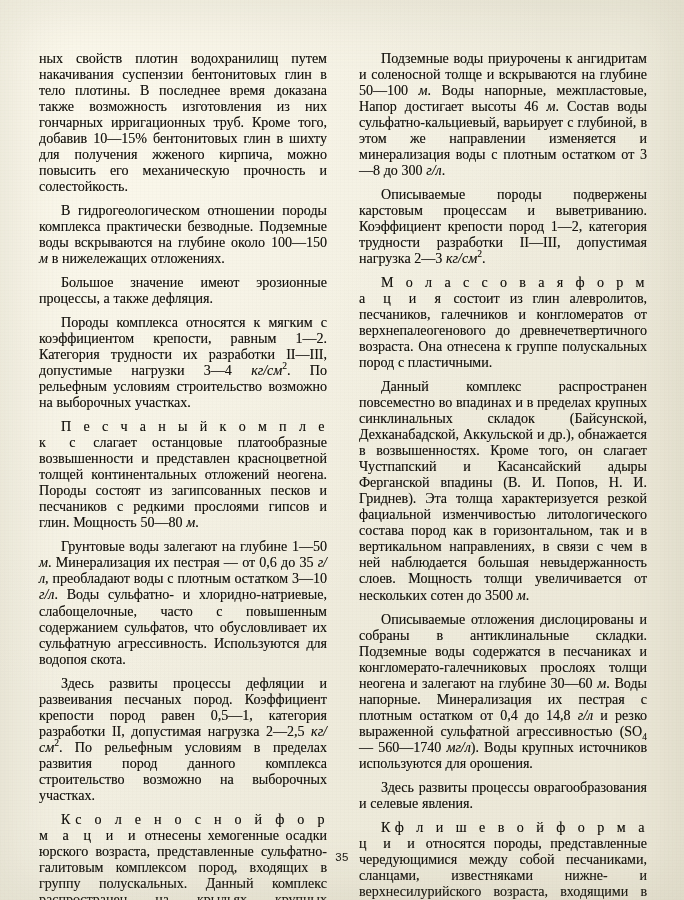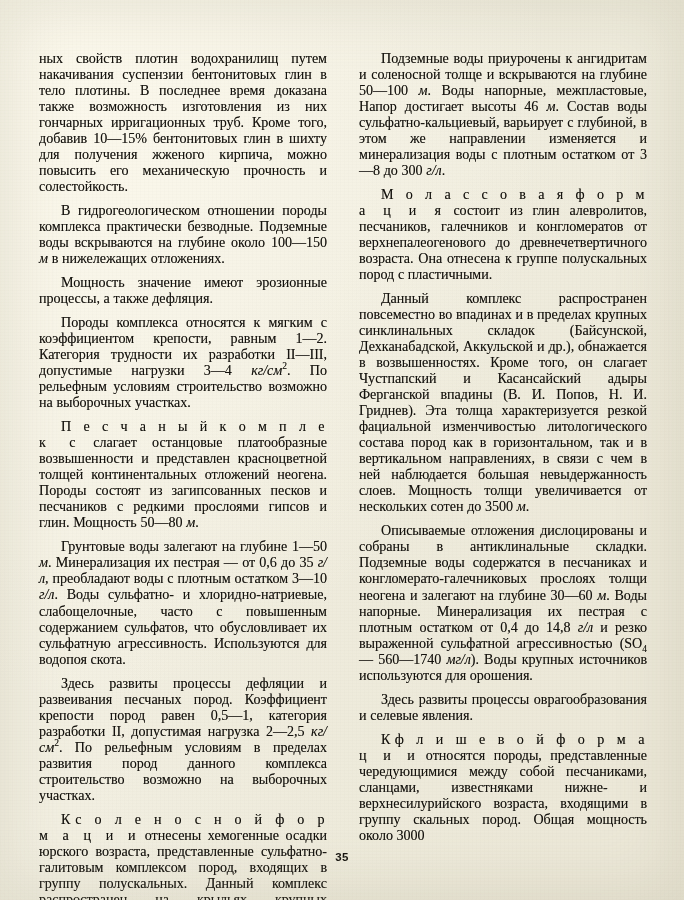--- a/index.html
+++ b/index.html
@@ -77,44 +77,45 @@
   sub.u { font-size: .68em; vertical-align: sub;  line-height: 0; }
 
   #folio {
     position: absolute;
     left: 0;
     right: 0;
     top: 851px;
     text-align: center;
     font-family: "Liberation Sans", "DejaVu Sans", sans-serif;
     font-size: 11.5px;
-    font-weight: 700;
+    font-weight: 400;
     letter-spacing: .4px;
     color: #171511;
   }
 </style>
 </head>
 <body>
 
 <div id="page">
 
   <div class="columns">
 
     <div class="col" id="col-left">
         <p class="par noindent"><span>ных свойств плотин водохранилищ путем накачивания суспензии бентонитовых глин в тело плотины. В последнее время доказана также возможность изготовления из них гончарных ирригационных труб. Кроме того, добавив 10—15% бентонитовых глин в шихту для получения жженого кирпича, можно повысить его механическую прочность и солестойкость.</span></p>
         <p class="par"><span>В гидрогеологическом отношении породы комплекса практически безводные. Подземные воды вскрываются на глубине около 100—150 </span><span class="it">м</span><span> в нижележащих отложениях.</span></p>
-        <p class="par"><span>Мощность значение имеют эрозионные процессы, а также дефляция.</span></p>
+        <p class="par"><span>Большое значение имеют эрозионные процессы, а также дефляция.</span></p>
         <p class="par"><span>Породы комплекса относятся к мягким с коэффициентом крепости, равным 1—2. Категория трудности их разработки II—III, допустимые нагрузки 3—4 </span><span class="it">кг/см</span><sup class="u">2</sup><span>. По рельефным условиям строительство возможно на выборочных участках.</span></p>
         <p class="par"><span class="sp">П е с ч а н ы й   к о м п л е к с</span><span> слагает останцовые платообразные возвышенности и представлен красноцветной толщей континентальных отложений неогена. Породы состоят из загипсованных песков и песчаников с редкими прослоями гипсов и глин. Мощность 50—80 </span><span class="it">м</span><span>.</span></p>
         <p class="par"><span>Грунтовые воды залегают на глубине 1—50 </span><span class="it">м</span><span>. Минерализация их пестрая — от 0,6 до 35 </span><span class="it">г/л</span><span>, преобладают воды с плотным остатком 3—10 </span><span class="it">г/л</span><span>. Воды сульфатно- и хлоридно-натриевые, слабощелочные, часто с повышенным содержанием сульфатов, что обусловливает их сульфатную агрессивность. Используются для водопоя скота.</span></p>
         <p class="par"><span>Здесь развиты процессы дефляции и развеивания песчаных пород. Коэффициент крепости пород равен 0,5—1, категория разработки II, допустимая нагрузка 2—2,5 </span><span class="it">кг/см</span><sup class="u">2</sup><span>. По рельефным условиям в пределах развития пород данного комплекса строительство возможно на выборочных участках.</span></p>
         <p class="par"><span>К </span><span class="sp">с о л е н о с н о й   ф о р м а ц и и</span><span> отнесены хемогенные осадки юрского возраста, представленные сульфатно-галитовым комплексом пород, входящих в группу полускальных. Данный комплекс распространен на крыльях крупных антиклиналей — Кугитангской, Байсунской, Чакчарской и др. — в виде узких полос. Он характеризуется фациальной изменчивостью литологического состава как по вертикали, так и по горизонтали. Разрез снизу вверх представлен тремя частями: ангидритово-гипсовой толщей (до 500 </span><span class="it">м</span><span>), галитовой (до 500 </span></p>
       </div>
     <div class="col" id="col-right">
         <p class="par"><span>Подземные воды приурочены к ангидритам и соленосной толще и вскрываются на глубине 50—100 </span><span class="it">м</span><span>. Воды напорные, межпластовые, Напор достигает высоты 46 </span><span class="it">м</span><span>. Состав воды сульфатно-кальциевый, варьирует с глубиной, в этом же направлении изменяется и минерализация воды с плотным остатком от 3—8 до 300 </span><span class="it">г/л</span><span>.</span></p>
+        <p class="par"><span>Описываемые породы подвержены карстовым процессам и выветриванию. Коэффициент крепости пород 1—2, категория трудности разработки II—III, допустимая нагрузка 2—3 </span><span class="it">кг/см</span><sup class="u">2</sup><span>.</span></p>
         <p class="par"><span class="sp">М о л а с с о в а я   ф о р м а ц и я</span><span> состоит из глин алевролитов, песчаников, галечников и конгломератов от верхнепалеогенового до древнечетвертичного возраста. Она отнесена к группе полускальных пород с пластичными.</span></p>
         <p class="par"><span>Данный комплекс распространен повсеместно во впадинах и в пределах крупных синклинальных складок (Байсунской, Дехканабадской, Аккульской и др.), обнажается в возвышенностях. Кроме того, он слагает Чустпапский и Касансайский адыры Ферганской впадины (В. И. Попов, Н. И. Гриднев). Эта толща характеризуется резкой фациальной изменчивостью литологического состава пород как в горизонтальном, так и в вертикальном направлениях, в связи с чем в ней наблюдается большая невыдержанность слоев. Мощность толщи увеличивается от нескольких сотен до 3500 </span><span class="it">м</span><span>.</span></p>
         <p class="par"><span>Описываемые отложения дислоцированы и собраны в антиклинальные складки. Подземные воды содержатся в песчаниках и конгломерато-галечниковых прослоях толщи неогена и залегают на глубине 30—60 </span><span class="it">м</span><span>. Воды напорные. Минерализация их пестрая с плотным остатком от 0,4 до 14,8 </span><span class="it">г/л</span><span> и резко выраженной сульфатной агрессивностью (SO</span><sub class="u">4</sub><span> — 560—1740 </span><span class="it">мг/л</span><span>). Воды крупных источников используются для орошения.</span></p>
         <p class="par"><span>Здесь развиты процессы оврагообразования и селевые явления.</span></p>
         <p class="par"><span>К </span><span class="sp">ф л и ш е в о й   ф о р м а ц и и</span><span> относятся породы, представленные чередующимися между собой песчаниками, сланцами, известняками нижне- и верхнесилурийского возраста, входящими в группу скальных пород. Общая мощность около 3000 </span></p>
       </div>
 
   </div>
 
   <div id="folio">35</div>

